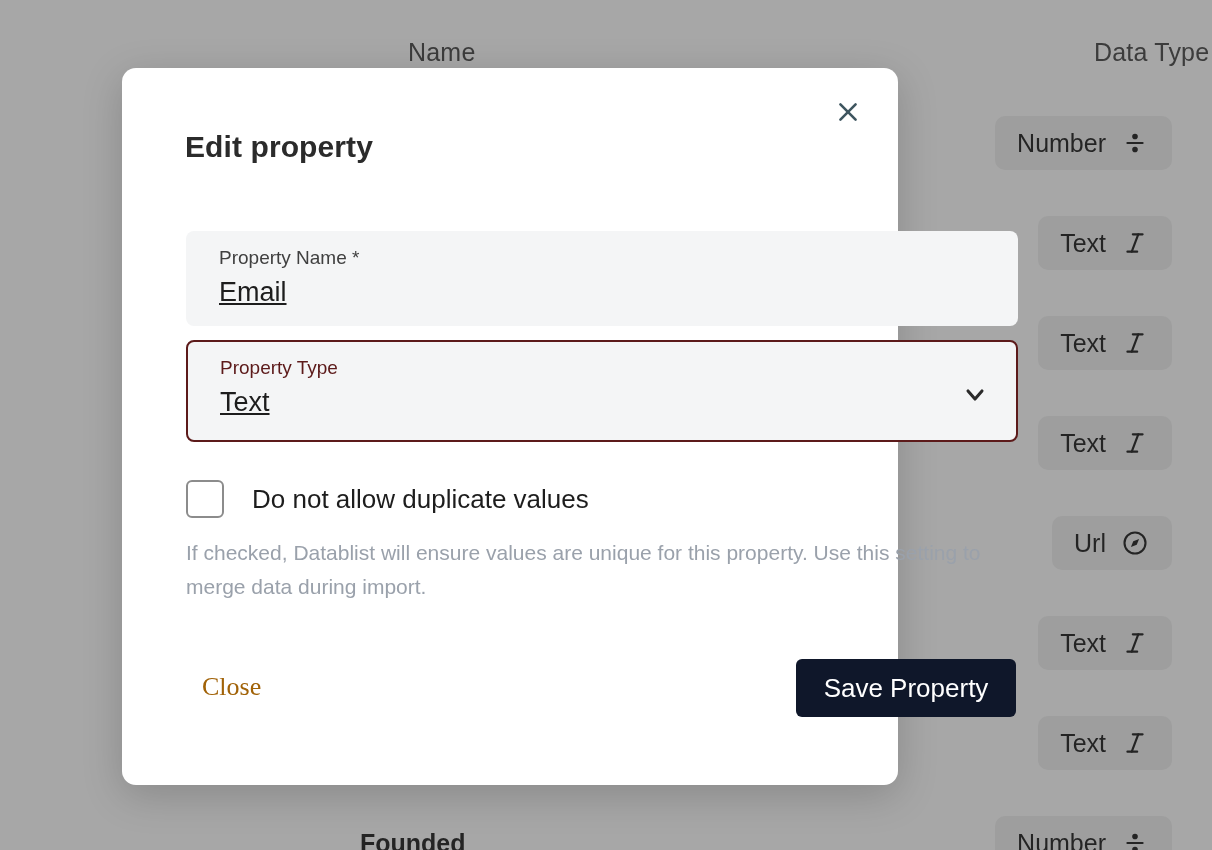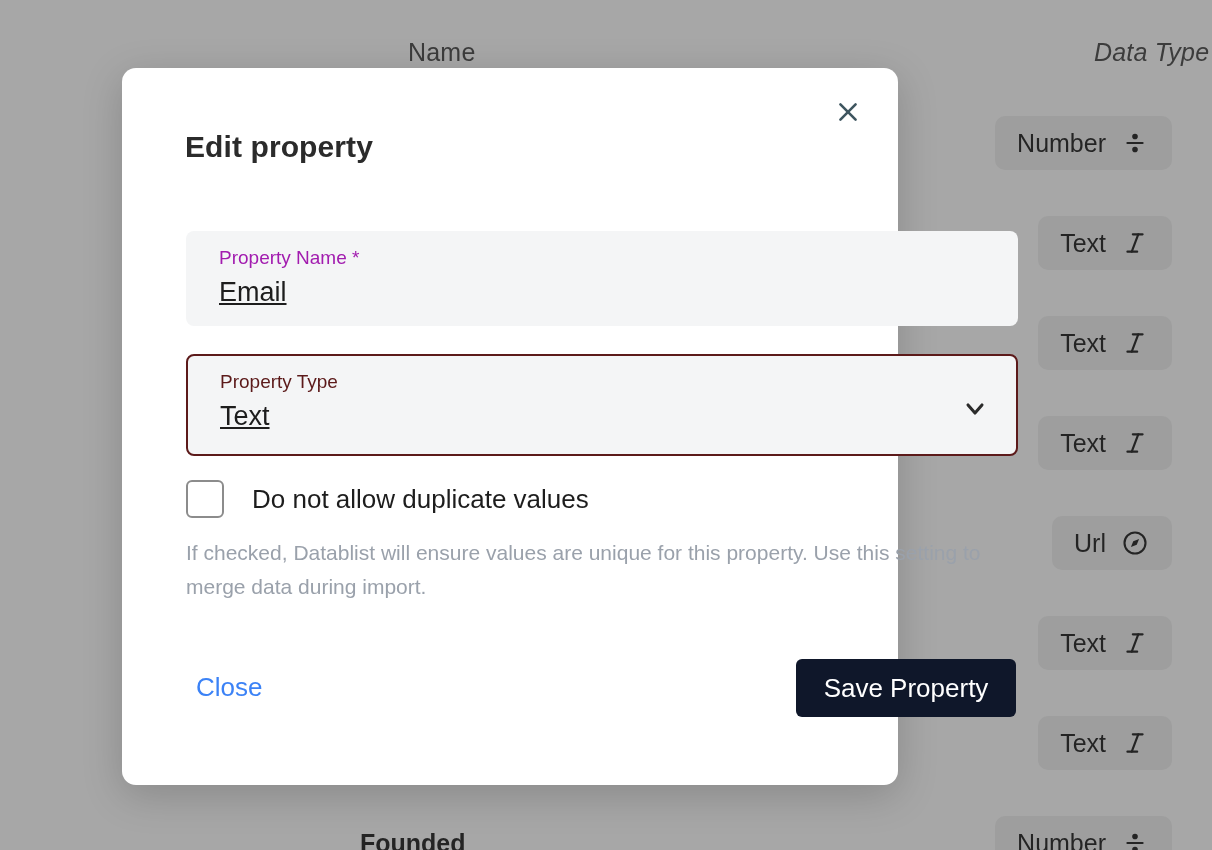--- a/index.html
+++ b/index.html
@@ -45,21 +45,20 @@
     color: #3c3c3c;
     letter-spacing: .2px;
   }
   .bg-head-type {
     position: absolute;
     left: 1046px;
     top: 0;
     font-size: 25px;
     color: #3c3c3c;
     letter-spacing: .2px;
-    font-style: italic;
   }
   .bg-row {
     position: absolute;
     left: 40px;
     width: 1132px;
     height: 70px;
     display: flex;
     align-items: center;
     justify-content: space-between;
   }
@@ -150,28 +149,28 @@
     background: #f4f5f6;
     border-radius: 8px;
   }
   #field-name {
     top: 163px;
     height: 95px;
     border: 1px solid transparent;
     padding: 14px 32px 0 32px;
   }
   #field-type {
-    top: 286px;
+    top: 272px;
     height: 102px;
     border: 2px solid #5c1a1a;
     padding: 14px 32px 0 32px;
   }
   .field-label {
     font-size: 19px;
-    color: #a21caf;
+    color: #404040;
     line-height: 24px;
     display: block;
   }
   #field-type .field-label { color: #5c1a1a; }
   .field-value {
     font-size: 27px;
     color: #1d1d1d;
     line-height: 40px;
     display: block;
     margin-top: 2px;
@@ -221,29 +220,29 @@
     top: 468px;
     width: 810px;
     font-size: 21px;
     line-height: 34px;
     color: #9aa1ab;
   }
 
   
   #btn-close {
     position: absolute;
-    left: 74px;
+    left: 80px;
     top: 604px;
     font-size: 26px;
-    color: #3b82f6;
+    color: #a16207;
     background: none;
     border: 0;
     padding: 0;
     cursor: pointer;
-    font-family: Liberation Sans, sans-serif;
+    font-family: Liberation Serif, serif;
   }
   #btn-save {
     position: absolute;
     left: 674px;
     top: 591px;
     width: 220px;
     height: 58px;
     background: #0f172a;
     color: #ffffff;
     font-size: 26px;

